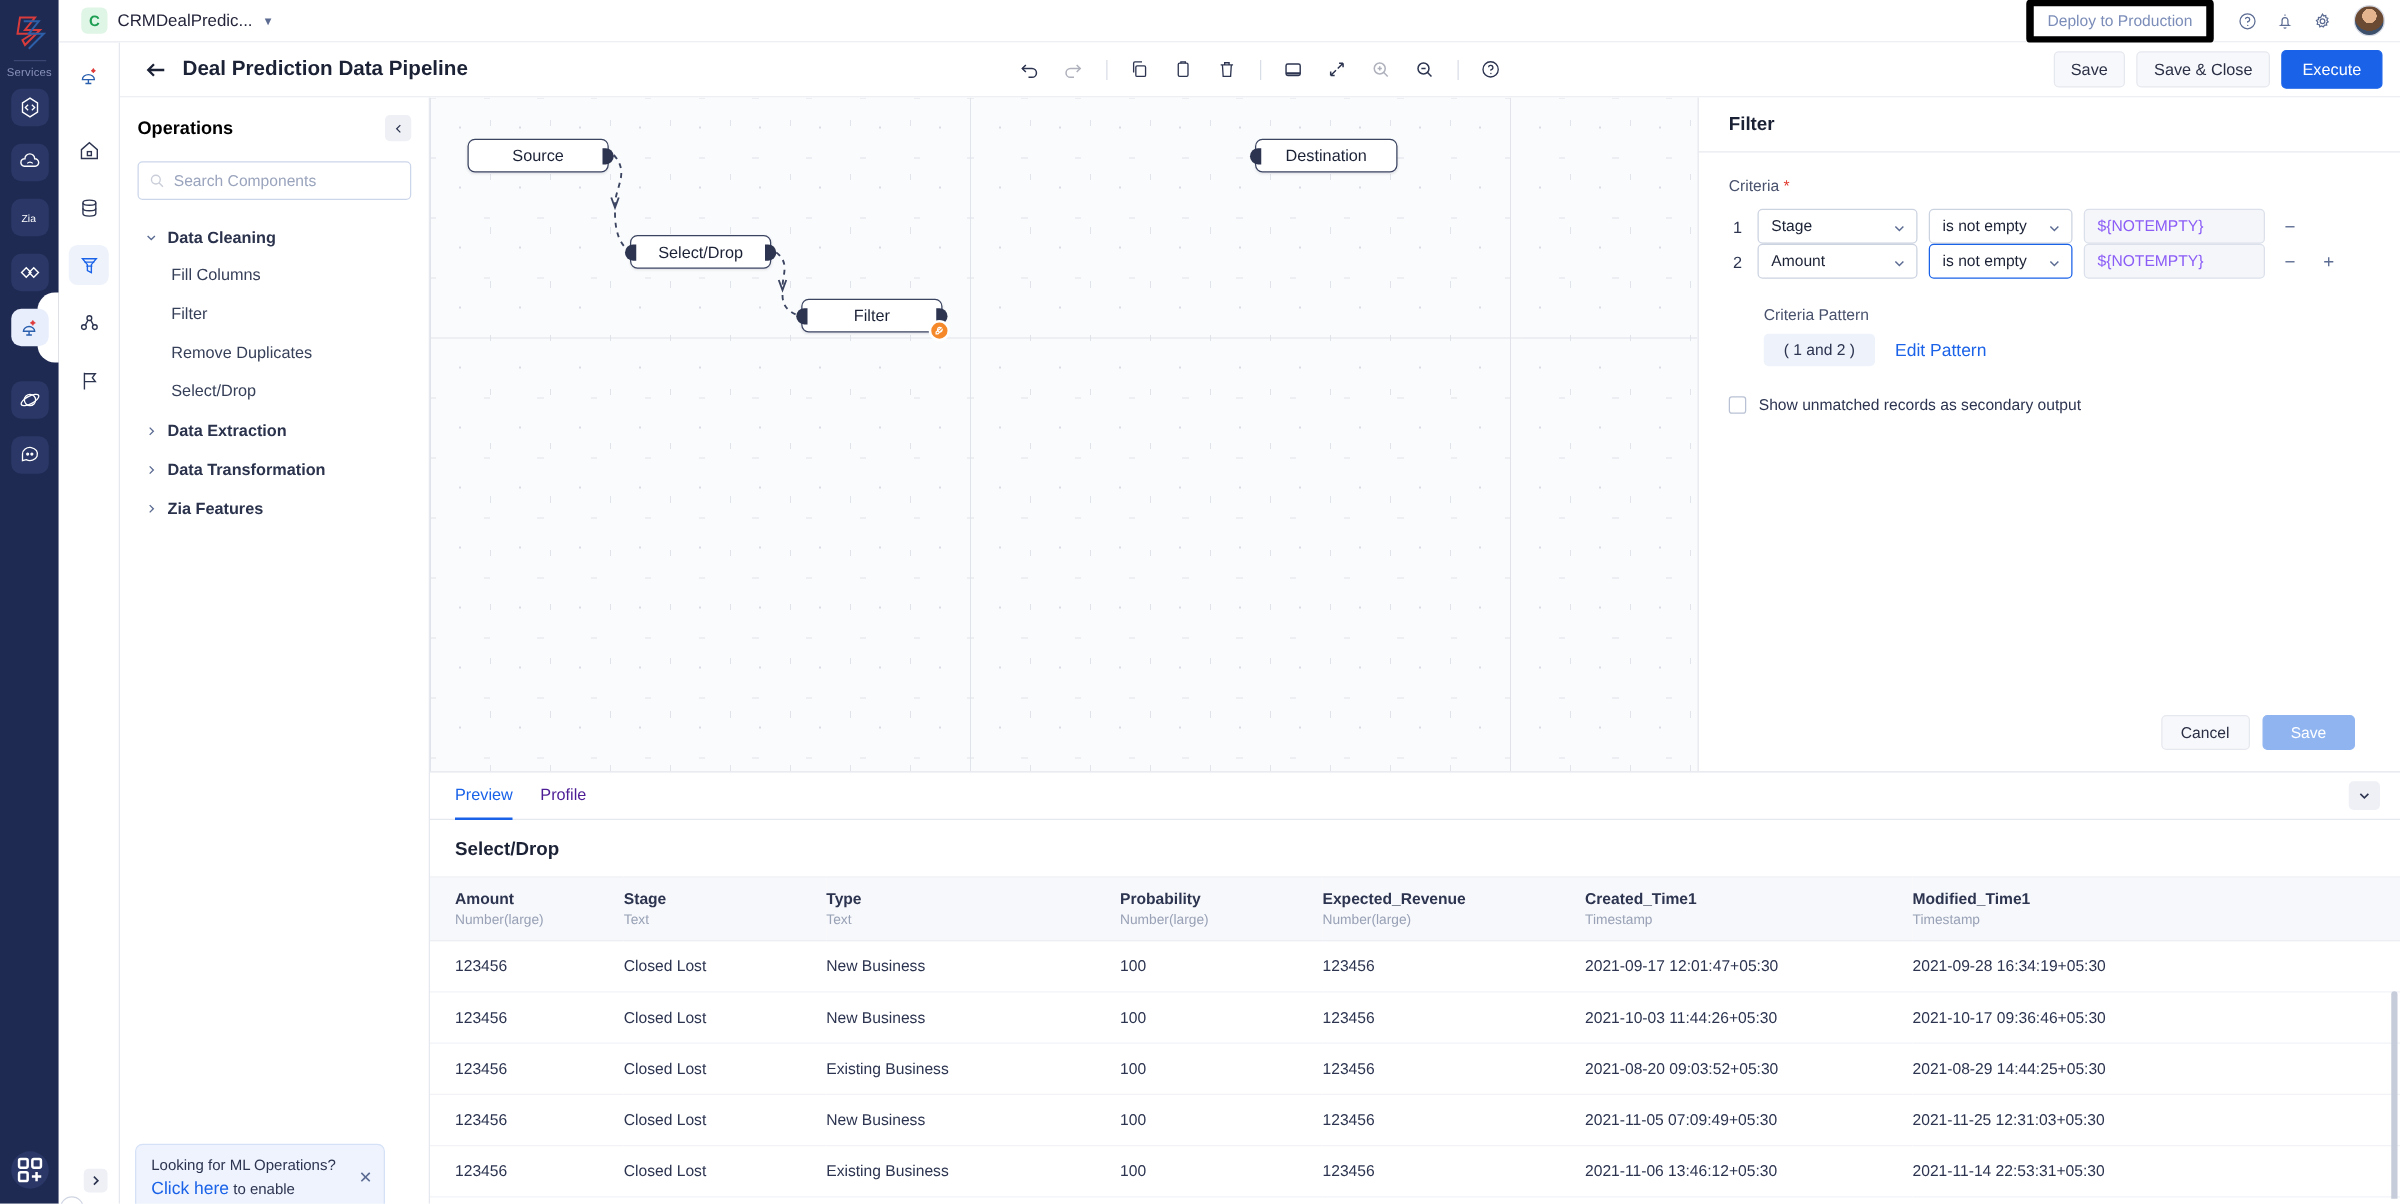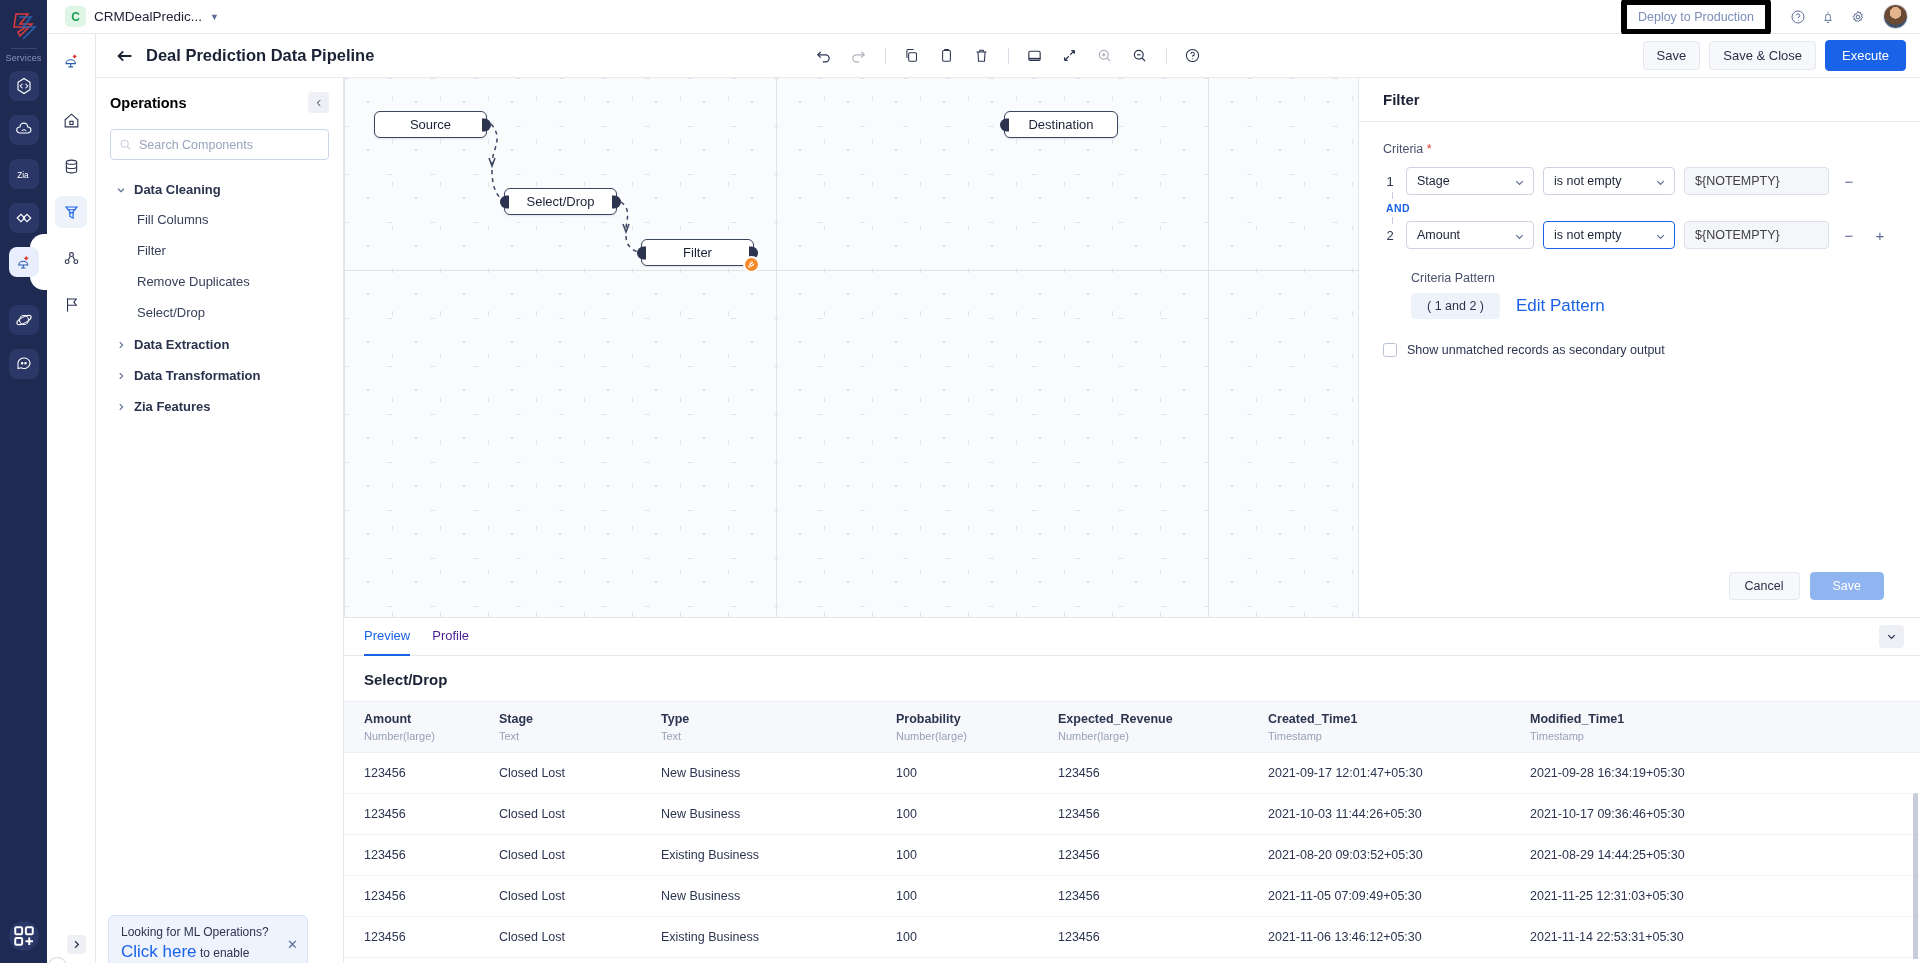--- a/index.html
+++ b/index.html
@@ -198,48 +198,48 @@
   .crit-label { font-size: 12.5px; color: #49526d; margin-bottom: 11px; }
   .req { color: #e0382c; }
   .crit-row { display: flex; align-items: center; gap: 9px; margin-bottom: 0; }
   .crit-num { width: 14px; font-size: 13px; color: #2c3450; text-align: center; }
   .sel {
     position: relative; height: 28px; border: 1px solid #ccd3e0; border-radius: 4px;
     background: #fff; display: flex; align-items: center; padding: 0 24px 0 10px;
     font-size: 12.5px; color: #1c2236; cursor: pointer;
   }
   .sel.w1 { width: 128px; }
-  .sel.w2 { width: 132px; }
+  .sel.w2 { width: 115px; }
   .sel.focused { border: 1.6px solid #1a62e8; }
   .sel .caret { position: absolute; right: 8px; top: 9px; }
   .val-box {
     width: 145px; height: 28px; border: 1px solid #dbe0ea; border-radius: 4px;
     background: #f4f6fa; display: flex; align-items: center; padding: 0 10px;
-    font-size: 12.5px; color: #404040; cursor: text;
+    font-size: 12.5px; color: #8b5cf6; cursor: text;
   }
   .rowbtn {
     width: 22px; height: 22px; border-radius: 4px; display:flex;
     align-items:center;justify-content:center; cursor: pointer; color:#5b6b92;
     font-size: 15px; line-height: 1;
   }
   .and-wrap { display: flex; align-items: center; height: 26px; padding-left: 3px; position: relative; }
   .and-line-top, .and-line-bot {
     position: absolute; left: 9px; width: 1px; background: #c3cbdd;
   }
   .and-line-top { top: -3px; height: 7px; }
   .and-line-bot { bottom: -3px; height: 7px; }
   .and-text { font-size: 10.5px; font-weight: 700; color: #1a62e8; letter-spacing:.4px;}
   .pattern-wrap { margin-top: 22px; padding-left: 28px; }
   .pattern-lbl { font-size: 12.5px; color: #49526d; margin-bottom: 8px; }
   .pattern-row { display: flex; align-items: center; gap: 16px; }
   .pattern-chip {
     background: #eef2fa; border-radius: 4px; padding: 6px 16px;
     font-size: 12.5px; color: #2c3450;
   }
-  .link { font-size: 17px; color: #1a62e8; cursor: pointer; }
+  .link { font-size: 14px; color: #1a62e8; cursor: pointer; }
   .chk-row { display: flex; align-items: center; gap: 10px; margin-top: 24px; }
   .chkbox {
     width: 14px; height: 14px; border: 1px solid #b9c2d4; border-radius: 2.5px;
     background: #fff; cursor: pointer;
   }
   .chk-lbl { font-size: 12.5px; color: #2c3450; }
   .rpanel-foot {
     position: absolute; left: 0; bottom: 0; width: 100%; height: 62px;
     display: flex; align-items: center; justify-content: flex-end; gap: 10px; padding-right: 36px;
   }
@@ -658,25 +658,20 @@
         <div class="sel w2">
           <span>is not empty</span>
           <svg class="caret" width="11" height="11" viewBox="0 0 24 24" fill="none" stroke="#5b6b92" stroke-width="2.6">
               <path d="M5 9 L12 16 L19 9"></path>
             </svg>
         </div>
         <div class="val-box">${NOTEMPTY}</div>
         <div class="rowbtn">−</div>
       </div>
 
-      <div class="and-wrap">
-        <div class="and-line-top"></div>
-        <div class="and-line-bot"></div>
-        <span class="and-text">AND</span>
-      </div>
 
       <div class="crit-row">
         <div class="crit-num">2</div>
         <div class="sel w1">
           <span>Amount</span>
           <svg class="caret" width="11" height="11" viewBox="0 0 24 24" fill="none" stroke="#5b6b92" stroke-width="2.6">
               <path d="M5 9 L12 16 L19 9"></path>
             </svg>
         </div>
         <div class="sel w2 focused">

